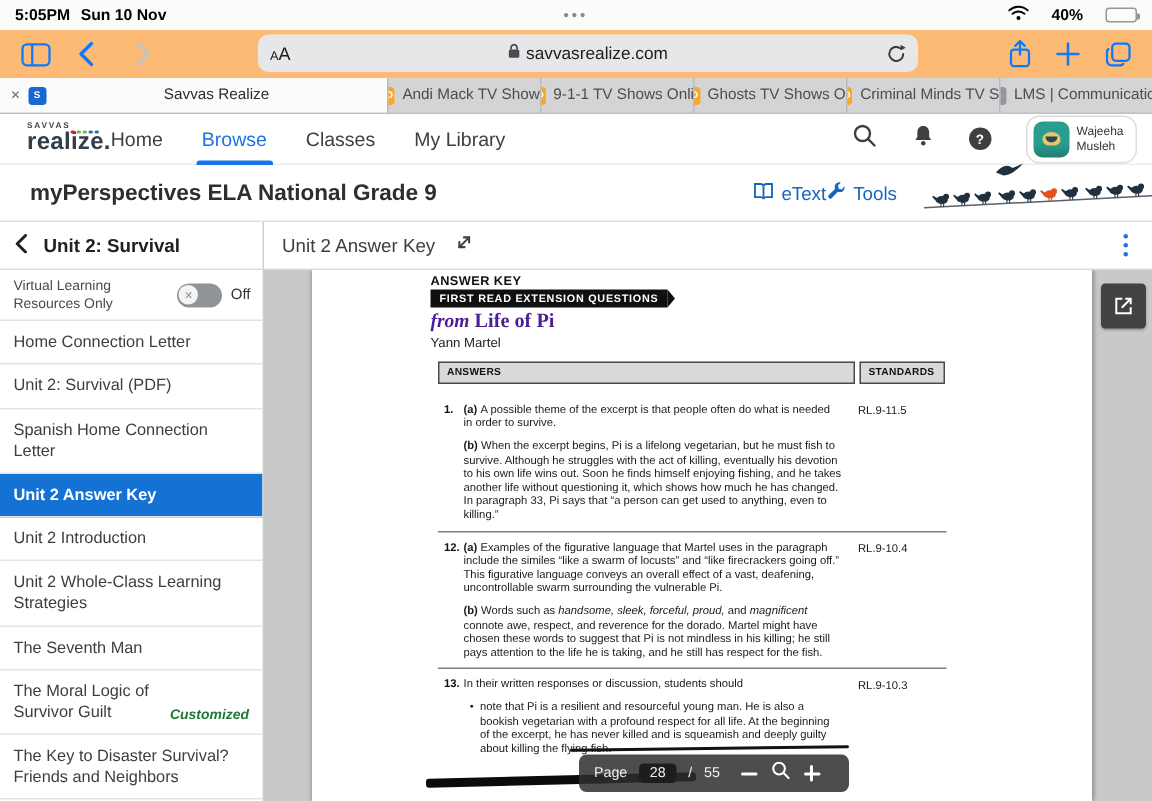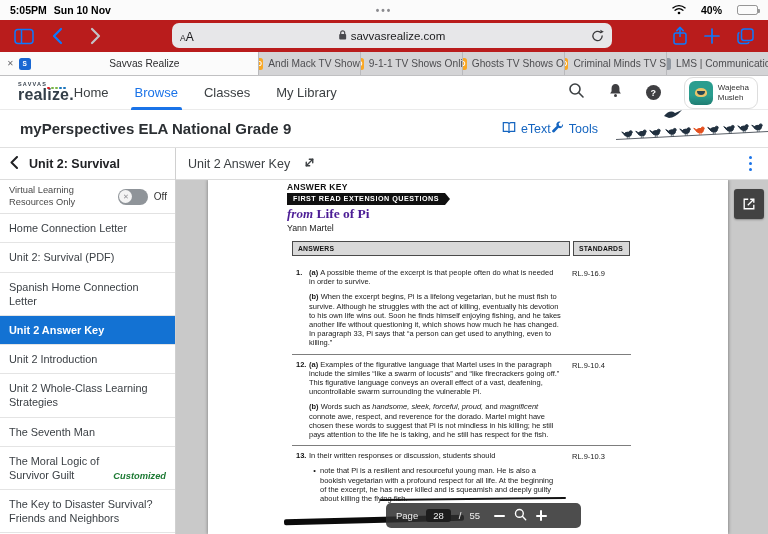--- a/index.html
+++ b/index.html
@@ -10,21 +10,21 @@
   
   .status-bar { position:absolute; top:0; left:0; right:0; height:20px; display:flex; align-items:center; padding:0 10px; font-size:10.5px; font-weight:600; color:#000; background:#fbfbfb; }
   .sb-left { display:flex; gap:7px; }
   .sb-center { position:absolute; left:50%; transform:translateX(-50%); color:#8a8a8e; letter-spacing:2px; font-size:10px; }
   .sb-right { margin-left:auto; display:flex; align-items:center; gap:15px; }
   .battery { position:relative; width:21px; height:10px; border:1px solid rgba(0,0,0,.4); border-radius:2.5px; padding:1px; }
   .battery .fill { width:40%; height:100%; background:#000; border-radius:1px; }
   .battery:after { content:""; position:absolute; right:-3px; top:3px; width:2px; height:4px; background:rgba(0,0,0,.4); border-radius:0 1px 1px 0; }
 
   
-  .safari-bar { position:absolute; top:20px; left:0; right:0; height:32px; background:#b91c1c; display:flex; align-items:center; }
+  .safari-bar { position:absolute; top:20px; left:0; right:0; height:32px; background:#fdba74; display:flex; align-items:center; }
   .tb-icon { display:flex; align-items:center; justify-content:center; }
   .icon-sidebar { position:absolute; left:14px; }
   .icon-back { position:absolute; left:52px; }
   .icon-fwd { position:absolute; left:90px; }
   .addr { position:absolute; left:172px; width:440px; height:25px; top:3px; background:#e7e7e9; border-radius:7px; display:flex; align-items:center; padding:0 8px; }
   .addr .aa { font-weight:400; color:#1c1c1e; cursor:default; }
   .addr .aa .small { font-size:8.5px; } .addr .aa .big { font-size:12px; }
   .addr .domain { position:absolute; left:50%; transform:translateX(-50%); display:flex; align-items:center; gap:4px; font-size:11.5px; color:#1c1c1e; }
   .addr .refresh { position:absolute; right:8px; }
   .icon-share { position:absolute; right:80px; }
@@ -105,21 +105,21 @@
   .apara { font-size:7.5px; line-height:9.2px; color:#1a1a1a; margin-bottom:6px; }
   .apara:last-child { margin-bottom:0; }
   .apara.bullet { display:flex; }
   .apara.bullet .dot { width:11px; flex:0 0 11px; text-align:center; }
   .apara b { font-weight:bold; } .apara i { font-style:italic; }
   .astd { margin-left:11px; font-size:7.5px; color:#1a1a1a; padding-top:1px; }
   .pen-line { position:absolute; left:172px; top:318px; width:186px; height:2.4px; background:#121212; transform:rotate(-.7deg); border-radius:2px; }
   .pen-bar { position:absolute; left:76px; top:337px; width:180px; height:6px; background:#0b0b0b; transform:rotate(-1.4deg); border-radius:2px; }
 
   .annot-btn { position:absolute; left:558px; top:9px; width:30px; height:30px; background:#424242; border-radius:3px; display:flex; align-items:center; justify-content:center; cursor:pointer; box-shadow:0 1px 2px rgba(0,0,0,.3); }
-  .pdf-toolbar { position:absolute; left:210px; top:323px; width:195px; height:25px; background:rgba(46,46,46,.85); border-radius:5px; display:flex; align-items:center; gap:8px; padding:0 10px; color:#efefef; }
+  .pdf-toolbar { position:absolute; left:210px; top:323px; width:180px; height:25px; background:rgba(46,46,46,.85); border-radius:5px; display:flex; align-items:center; gap:8px; padding:0 10px; color:#efefef; }
   .pdf-toolbar .plabel { font-size:9.5px; }
   .pdf-toolbar .pbox { background:#1d1d1d; border-radius:3px; padding:1px 7px; font-size:9.5px; }
   .pdf-toolbar .psep, .pdf-toolbar .ptotal { font-size:9.5px; }
   .pdf-toolbar .zctl { display:flex; align-items:center; gap:9px; margin-left:6px; }
   .zoom-out-glyph { width:11px; height:2px; background:#fff; border-radius:1px; }
   .zoom-in-glyph { position:relative; width:11px; height:11px; }
   .zoom-in-glyph:before { content:""; position:absolute; left:0; top:4.5px; width:11px; height:2px; background:#fff; border-radius:1px; }
   .zoom-in-glyph:after { content:""; position:absolute; left:4.5px; top:0; width:2px; height:11px; background:#fff; border-radius:1px; }
 </style>
 </head>
@@ -402,21 +402,21 @@
             <div class="th th-a">ANSWERS</div>
             <div class="th th-s">STANDARDS</div>
           </div>
           <div class="pdf-rows">
               <div class="arow">
                 <div class="anum">1.</div>
                 <div class="abody">
                   <div class="apara"><b>(a) </b><span>A possible theme of the excerpt is that people often do what is needed in order to survive.</span></div>
                   <div class="apara"><b>(b) </b><span>When the excerpt begins, Pi is a lifelong vegetarian, but he must fish to survive. Although he struggles with the act of killing, eventually his devotion to his own life wins out. Soon he finds himself enjoying fishing, and he takes another life without questioning it, which shows how much he has changed. In paragraph 33, Pi says that “a person can get used to anything, even to killing.”</span></div>
                 </div>
-                <div class="astd">RL.9-16.9</div>
+                <div class="astd">RL.9-11.5</div>
               </div>
               <div class="arow">
                 <div class="anum">12.</div>
                 <div class="abody">
                   <div class="apara"><b>(a) </b><span>Examples of the figurative language that Martel uses in the paragraph include the similes “like a swarm of locusts” and “like firecrackers going off.” This figurative language conveys an overall effect of a vast, deafening, uncontrollable swarm surrounding the vulnerable Pi.</span></div>
                   <div class="apara"><b>(b) </b><span>Words such as </span><i>handsome, sleek, forceful, proud,</i><span> and </span><i>magnificent</i><span> connote awe, respect, and reverence for the dorado. Martel might have chosen these words to suggest that Pi is not mindless in his killing; he still pays attention to the life he is taking, and he still has respect for the fish.</span></div>
                 </div>
                 <div class="astd">RL.9-10.4</div>
               </div>
               <div class="arow">

